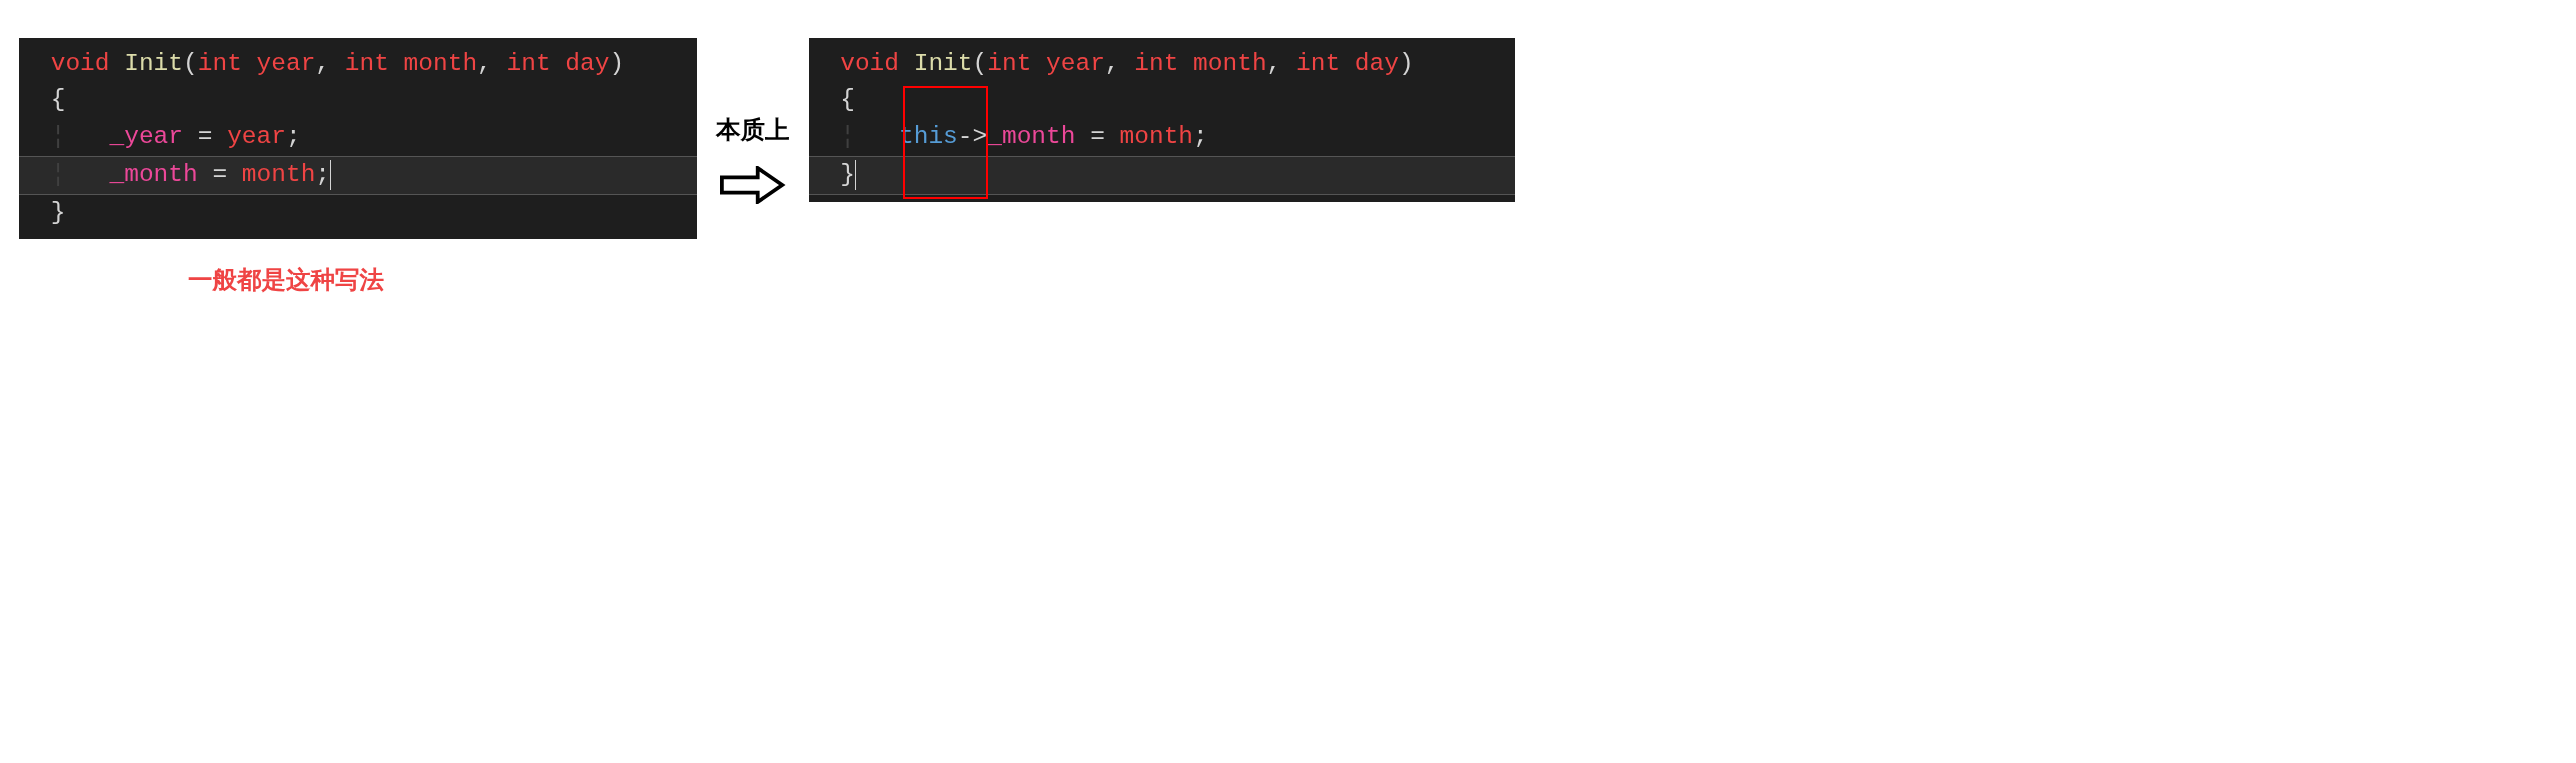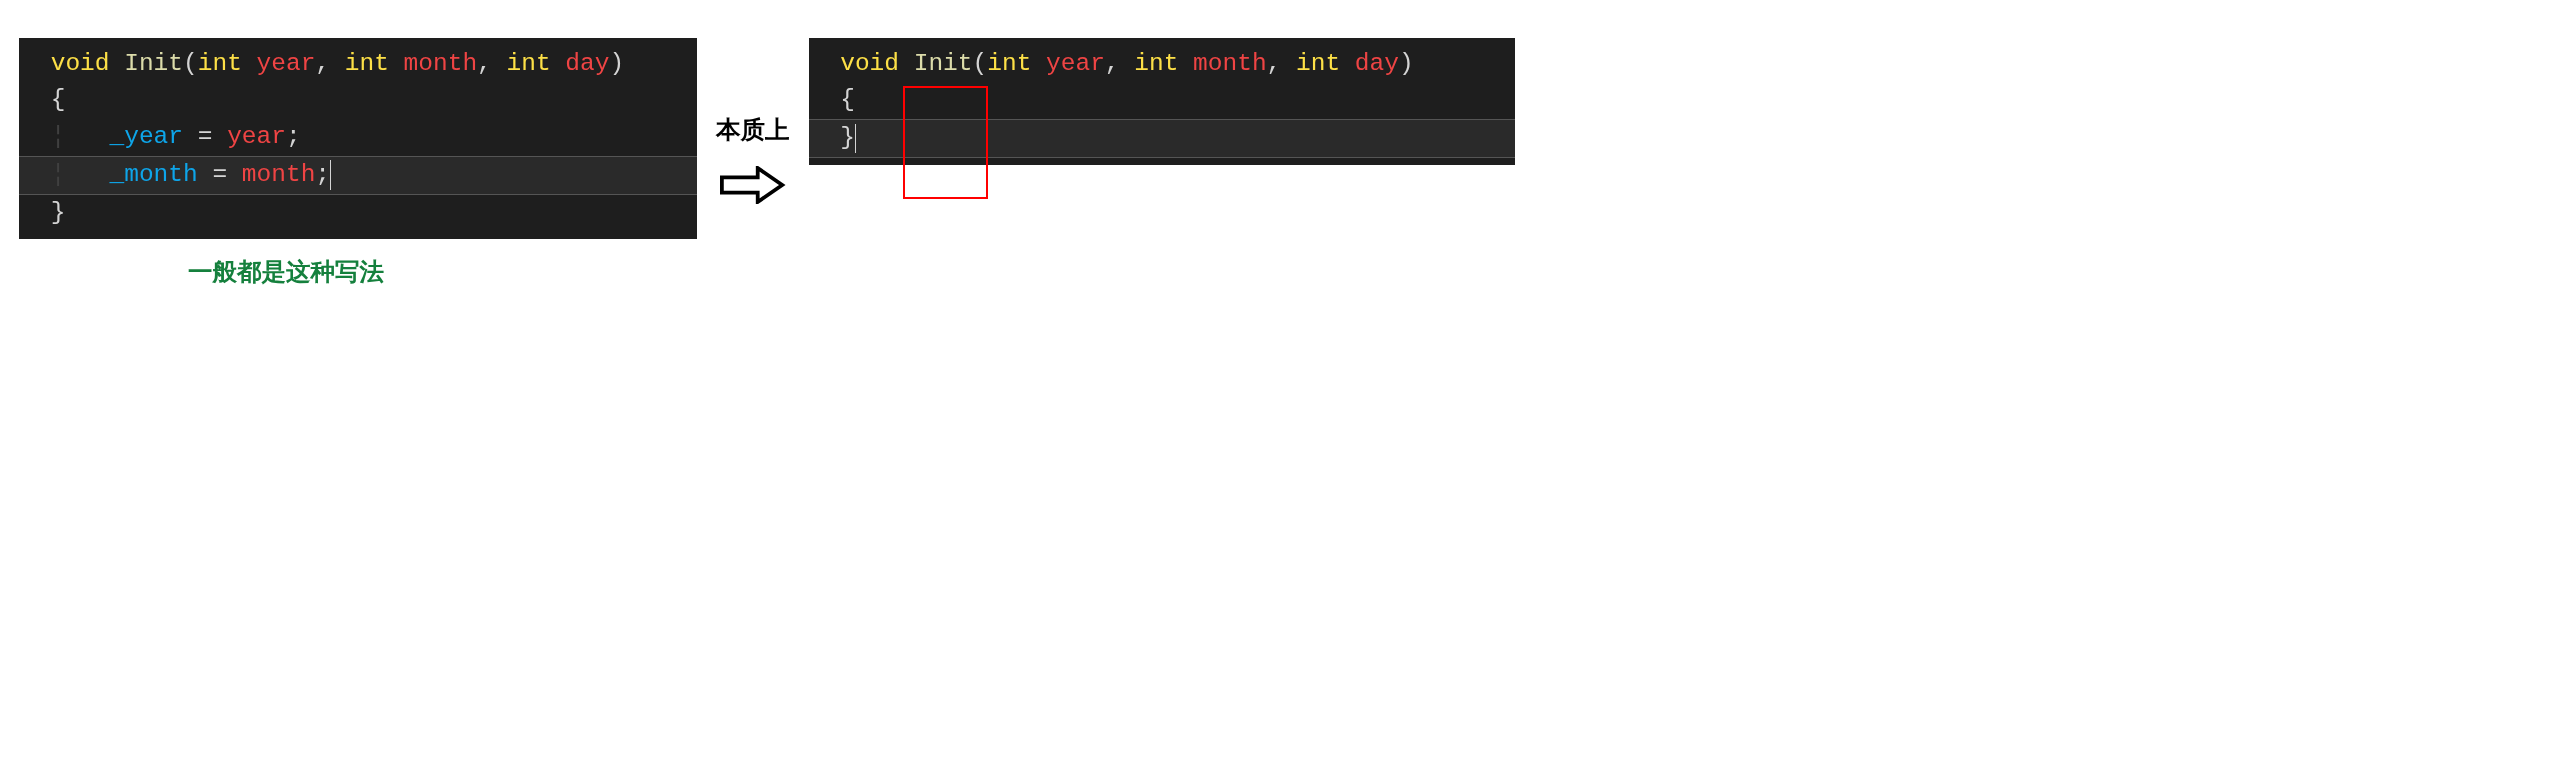--- a/index.html
+++ b/index.html
@@ -32,46 +32,46 @@
     .code-line {
       padding: 0 17px;
       white-space: pre;
       position: relative;
     }
     .code-line.highlighted {
       background: #2a2a2a;
       border-top: 0.9px solid #555;
       border-bottom: 0.9px solid #555;
     }
-    .tok-keyword { color: #fde047; }
+    .tok-keyword { color: #ef4444; }
     .tok-function { color: #dcdcaa; font-family: Liberation Mono, monospace; }
-    .tok-member { color: #0ea5e9; }
+    .tok-member { color: #ec4899; }
     .tok-param { color: #ef4444; }
     .tok-punct { color: #d4d4d4; }
     .tok-this { color: #569cd6; }
     .indent-guide {
       color: #404040;
     }
     .highlight-box {
       position: absolute;
       border: 2.8px solid #ff0000;
       pointer-events: none;
       z-index: 10;
       left: 94px;
       top: 48px;
       width: 85px;
       height: 113px;
     }
     .caption {
-      margin-top: 16px;
+      margin-top: 24px;
       margin-left: 169px;
       font-family: "Microsoft YaHei", sans-serif;
       font-weight: bold;
       font-size: 24.5px;
-      color: #15803d;
+      color: #ef4444;
     }
     .arrow-section {
       display: flex;
       flex-direction: column;
       align-items: center;
       margin-top: 75px;
       gap: 20px;
     }
     .arrow-label {
       font-family: "Microsoft YaHei", sans-serif;
@@ -109,20 +109,21 @@
     <div class="arrow-container">
       <svg width="66" height="38" viewBox="0 0 70 40">
         <path d="M 2 12 L 40 12 L 40 2 L 66 20 L 40 38 L 40 28 L 2 28 Z" fill="#ffffff" stroke="#000000" stroke-width="4" stroke-linejoin="miter"></path>
       </svg>
     </div>
   </div>
 
   <div class="code-block right">
     <div class="code-line"> <span class="tok-keyword">void</span> <span class="tok-function">Init</span><span class="tok-punct">(</span><span class="tok-keyword">int</span> <span class="tok-param">year</span><span class="tok-punct">, </span><span class="tok-keyword">int</span> <span class="tok-param">month</span><span class="tok-punct">, </span><span class="tok-keyword">int</span> <span class="tok-param">day</span><span class="tok-punct">)</span></div>
     <div class="code-line"> <span class="tok-punct">{</span></div>
+    <div class="code-line"> <span class="indent-guide">¦</span>   <span class="tok-this">this</span><span class="tok-punct">-&gt;</span><span class="tok-member">_month</span><span class="tok-punct"> = </span><span class="tok-param">month</span><span class="tok-punct">;</span></div>
     <div class="code-line highlighted"> <span class="tok-punct">}</span><span class="cursor-bar"></span></div>
     <div class="highlight-box"></div>
   </div>
 
 </div>
 
 <div class="caption">一般都是这种写法</div>
 
 
 </body></html>

